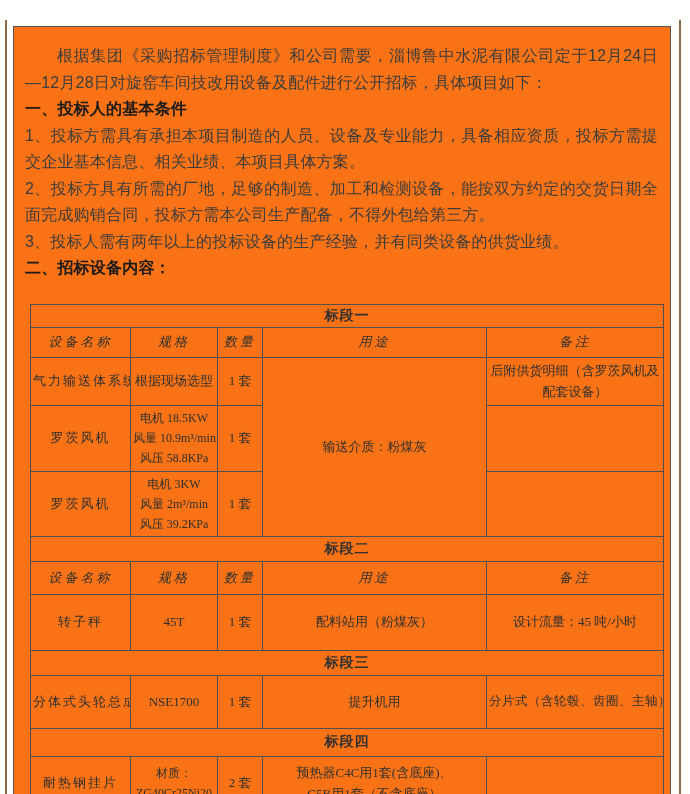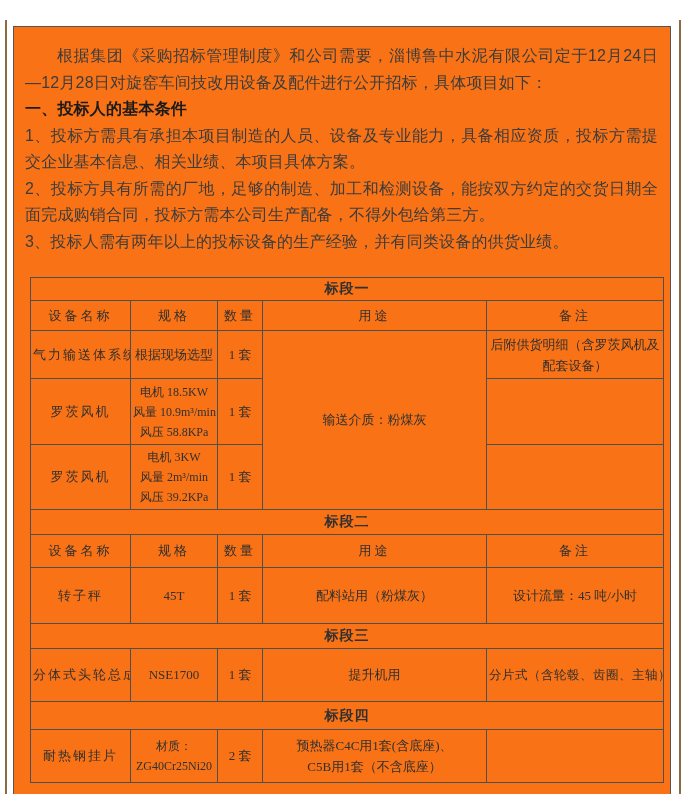--- a/index.html
+++ b/index.html
@@ -62,21 +62,21 @@
     text-align: center;
     vertical-align: middle;
     padding: 1px 2px;
     overflow: hidden;
   }
   tr.banner td {
     font-weight: bold;
     font-size: 14px;
     letter-spacing: 1px;
   }
-  tr.head td { letter-spacing: 3px; }
+  tr.head td { letter-spacing: 3px; font-style: italic; }
   td.name {
     letter-spacing: 2px;
     font-size: 13px;
     white-space: nowrap;
   }
   td.ml { font-size: 12px; line-height: 20px; }
   td.ml div { white-space: nowrap; }
   td.wrap2 { line-height: 21px; padding: 1px 3px; }
   td.wrap2 div { white-space: nowrap; }
   td.note3 { font-size: 12.5px; letter-spacing: 0.5px; white-space: nowrap; }
@@ -92,20 +92,21 @@
 <div class="accent-line accent-right"></div>
 
 <div class="page">
   <div class="content">
 
     <p class="para indent">根据集团《采购招标管理制度》和公司需要，淄博鲁中水泥有限公司定于12月24日—12月28日对旋窑车间技改用设备及配件进行公开招标，具体项目如下：</p>
     <p class="para hd">一、投标人的基本条件</p>
     <p class="para">1、投标方需具有承担本项目制造的人员、设备及专业能力，具备相应资质，投标方需提交企业基本信息、相关业绩、本项目具体方案。</p>
     <p class="para">2、投标方具有所需的厂地，足够的制造、加工和检测设备，能按双方约定的交货日期全面完成购销合同，投标方需本公司生产配备，不得外包给第三方。</p>
     <p class="para">3、投标人需有两年以上的投标设备的生产经验，并有同类设备的供货业绩。</p>
+    <p class="para hd">二、招标设备内容：</p>
 
     <table class="equip">
       <colgroup>
         <col style="width:100px">
         <col style="width:87px">
         <col style="width:45px">
         <col style="width:224px">
         <col style="width:177px">
       </colgroup>
       <tbody>

